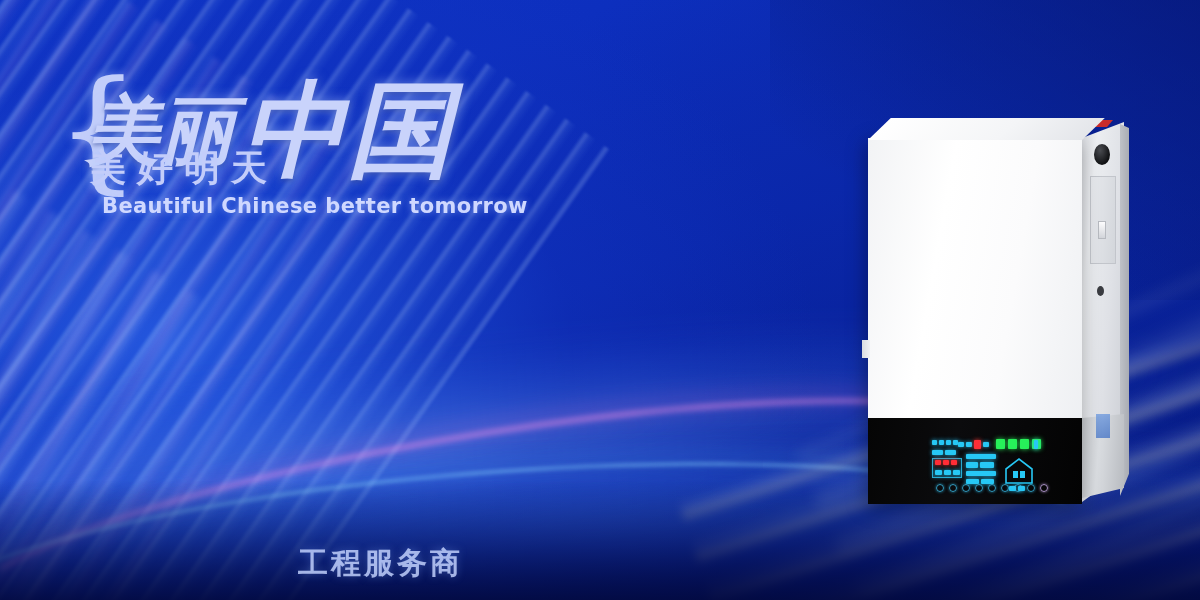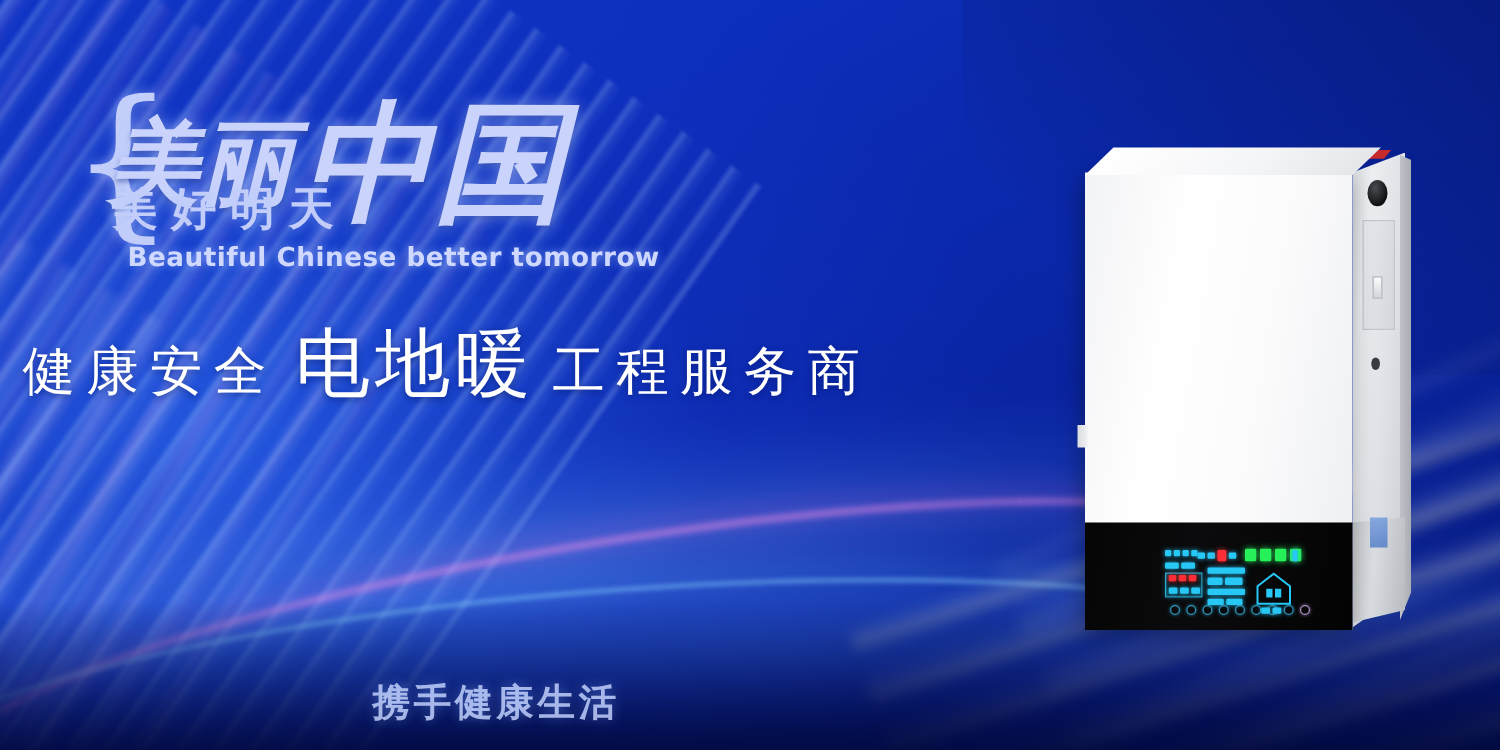--- a/index.html
+++ b/index.html
@@ -378,28 +378,23 @@
     <div class="dark-topright"></div>
   </div>
 
   <div class="logo">
     <div class="brace">{</div>
     <div class="logo-main"><span>美丽</span><span class="big">中国</span></div>
     <div class="logo-sub">美好明天</div>
     <div class="logo-en">Beautiful Chinese better tomorrow</div>
   </div>
 
-  <div class="headline">
-    <span class="hl-a">健康安全</span>
-    <span class="hl-b">电地暖</span>
-    <span class="hl-c">工程服务商</span>
-  </div>
-
-
-  <div class="slogan-2">携手健康生活</div>
+
+
+  <div class="slogan-2">工程服务商</div>
 
   <div class="product">
     <div class="p-conn"></div>
     <div class="p-side"></div>
     <div class="p-side-edge"></div>
     <div class="p-port"></div>
     <div class="p-recess"></div>
     <div class="p-knob"></div>
     <div class="p-hole"></div>
     <div class="p-screen-side"></div>

